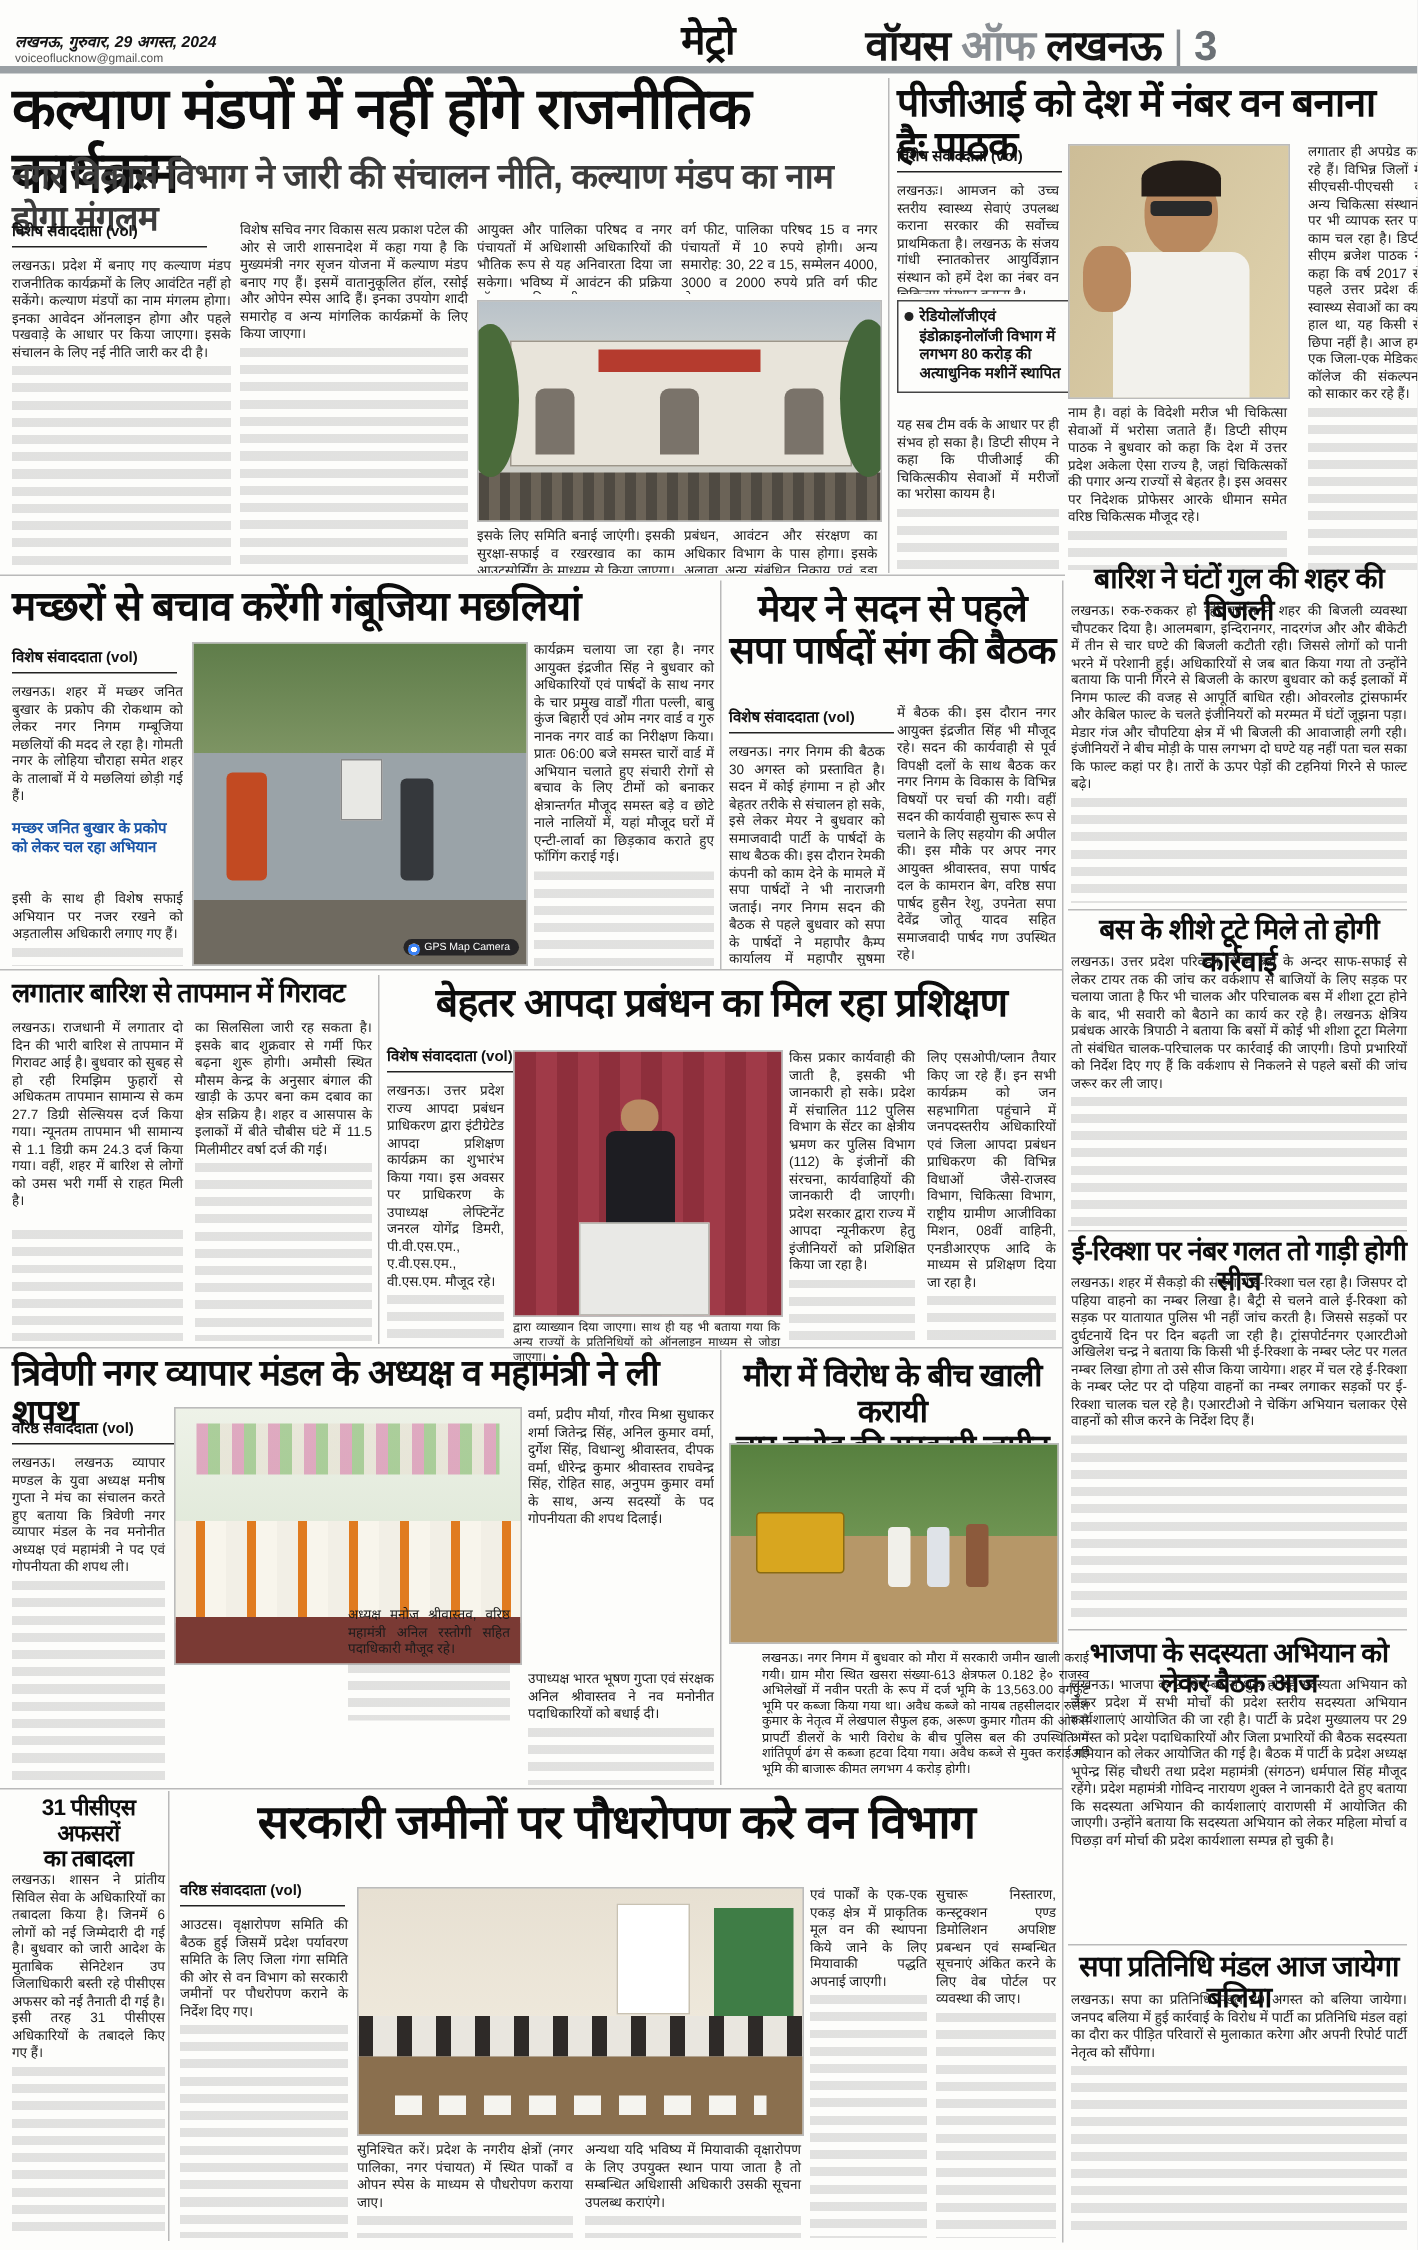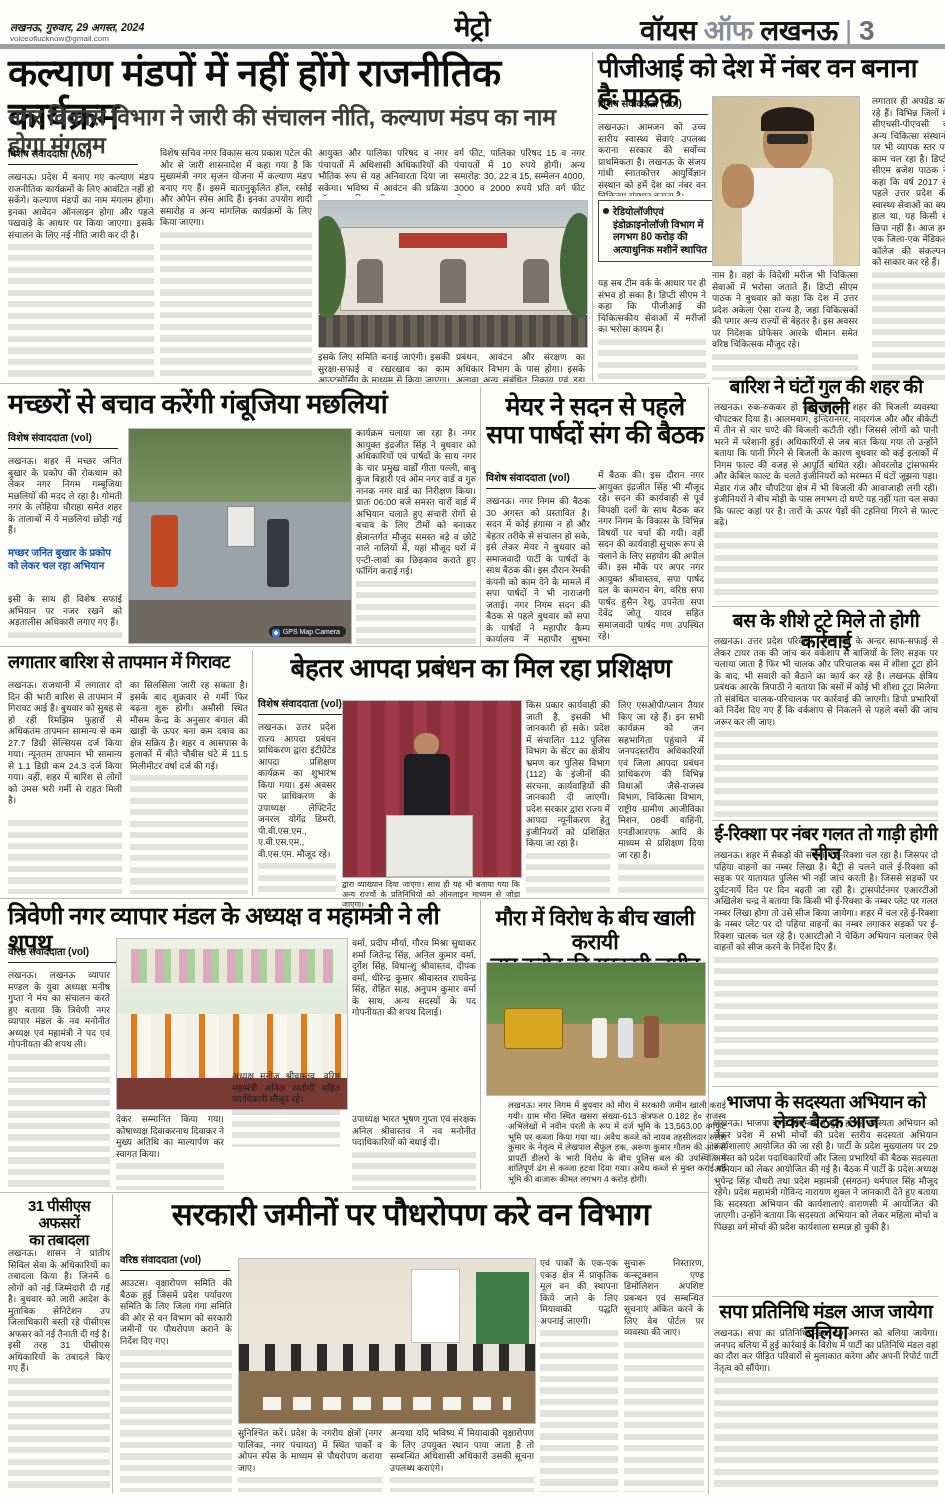--- a/index.html
+++ b/index.html
@@ -29,21 +29,21 @@
 </head>
 <body>
 
 <div id="page">
 
   <div class="abs" style="left:10px;top:20px;width:220px;">
     <div style="font-size:10.5px;font-weight:700;font-style:italic;">लखनऊ, गुरुवार, 29 अगस्त, 2024</div>
     <div style="font-size:8px;color:#555;">voiceoflucknow@gmail.com</div>
   </div>
   <div class="abs hl center" style="left:372px;top:12px;width:200px;font-size:27px;">मेट्रो</div>
-  <div class="abs" style="right:8px;top:10px;width:360px;text-align:center;font-size:28px;font-weight:800;letter-spacing:-.5px;">
+  <div class="abs" style="right:8px;top:10px;width:360px;text-align:left;font-size:28px;font-weight:800;letter-spacing:-.5px;">
     <span>वॉयस</span>
     <span style="color:#8a8f94;">ऑफ</span>
     <span>लखनऊ</span>
     <span style="color:#8a8f94;font-weight:400;">|</span>
     <span style="color:#6b7075;">3</span>
   </div>
   <div class="abs" style="left:0;top:44px;width:945px;height:5px;background:#9aa0a4;"></div>
 
   <div class="abs hl" style="left:8px;top:52px;width:580px;font-size:38px;">कल्याण मंडपों में नहीं होंगे राजनीतिक कार्यक्रम</div>
   <div class="abs subhead" style="left:8px;top:104px;width:578px;font-size:23px;">नगर विकास विभाग ने जारी की संचालन नीति, कल्याण मंडप का नाम होगा मंगलम</div>
@@ -227,24 +227,20 @@
   </div>
   <div class="photo" style="left:116px;top:938px;width:230px;height:170px;">
     <div class="ph" style="left:0;top:0;width:100%;height:55%;background:linear-gradient(#eef2e8,#dfe8d8);"></div>
     <div class="ph" style="left:6%;top:6%;width:88%;height:20%;background:repeating-linear-gradient(90deg,#d98bb0 0 8px,#8fbf7a 8px 16px,#e7e2d4 16px 24px);opacity:.7;"></div>
     <div class="ph" style="left:0;top:44%;width:100%;height:40%;background:repeating-linear-gradient(90deg,#f2efe6 0 14px,#e07b20 14px 20px,#f8f5ec 20px 34px);"></div>
     <div class="ph" style="left:0;bottom:0;width:100%;height:18%;background:#7a3a34;"></div>
   </div>
   <div class="abs body" style="left:352px;top:938px;width:124px;height:170px;overflow:hidden;">
     <p>वर्मा, प्रदीप मौर्या, गौरव मिश्रा सुधाकर शर्मा जितेन्द्र सिंह, अनिल कुमार वर्मा, दुर्गेश सिंह, विधान्शु श्रीवास्तव, दीपक वर्मा, धीरेन्द्र कुमार श्रीवास्तव राघवेन्द्र सिंह, रोहित साह, अनुपम कुमार वर्मा के साथ, अन्य सदस्यों के पद गोपनीयता की शपथ दिलाई।</p>
   </div>
-  <div class="abs body" style="left:116px;top:1114px;width:108px;height:76px;">
-    <p>देकर सम्मानित किया गया। कोषाध्यक्ष दिवाकरनाथ दिवाकर ने मुख्य अतिथि का माल्यार्पण कर स्वागत किया।</p>
-      <div class="fill"></div>
-  </div>
   <div class="abs body" style="left:232px;top:1054px;width:108px;height:76px;margin-top:17px;">
     <p>अध्यक्ष मनोज श्रीवास्तव, वरिष्ठ महामंत्री अनिल रस्तोगी सहित पदाधिकारी मौजूद रहे।</p>
       <div class="fill"></div>
   </div>
   <div class="abs body" style="left:352px;top:1114px;width:124px;height:76px;">
     <p>उपाध्यक्ष भारत भूषण गुप्ता एवं संरक्षक अनिल श्रीवास्तव ने नव मनोनीत पदाधिकारियों को बधाई दी।</p>
       <div class="fill"></div>
   </div>
 
   <div class="abs vrule" style="left:480px;top:900px;height:290px;"></div>

